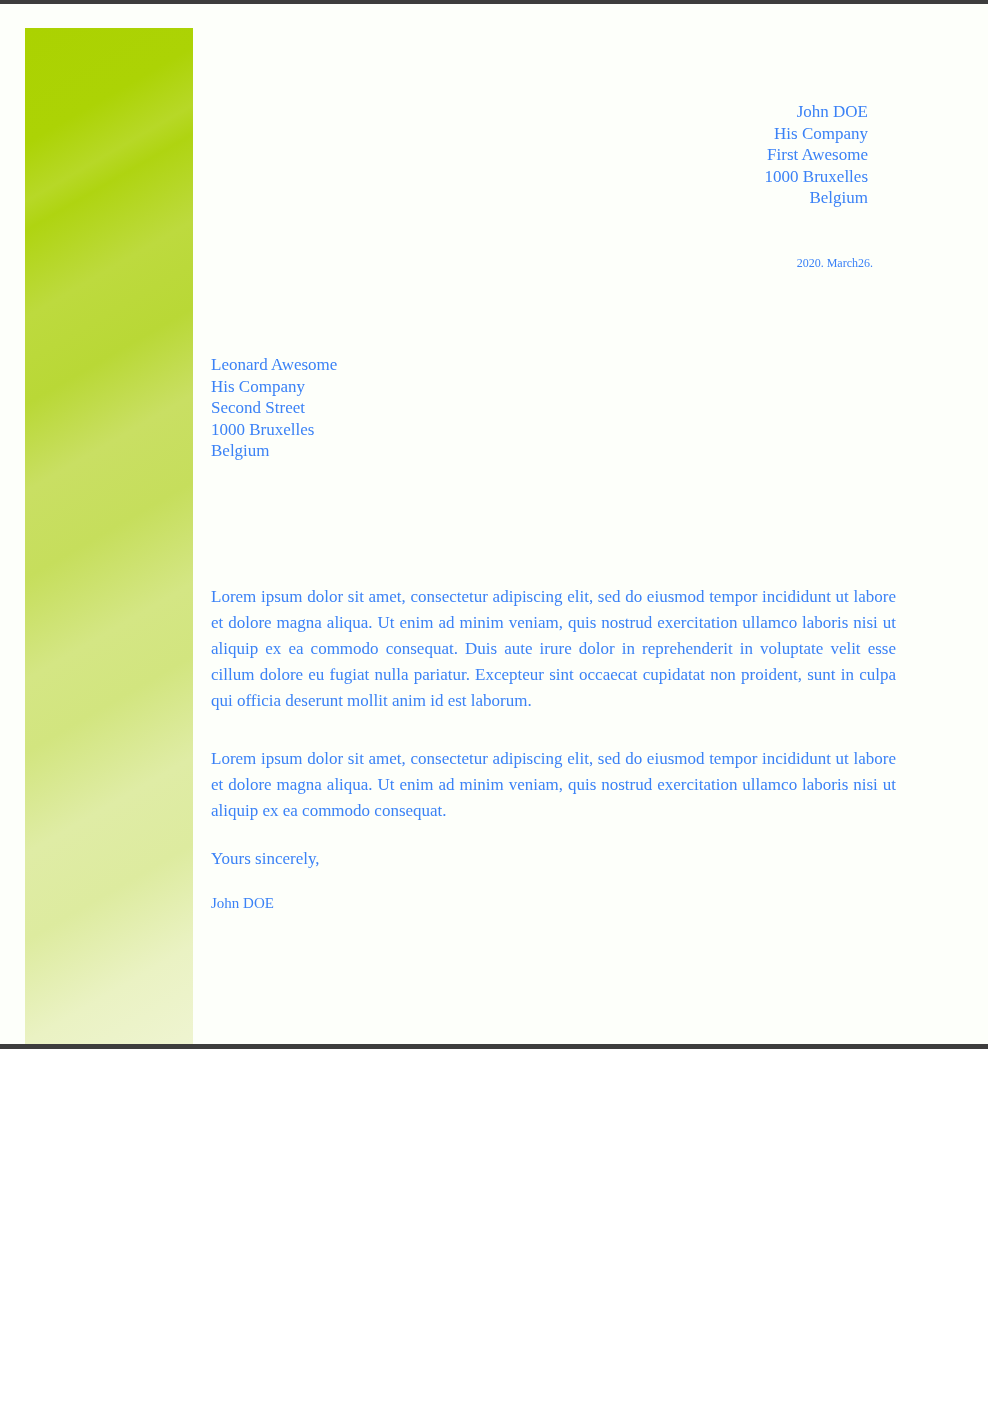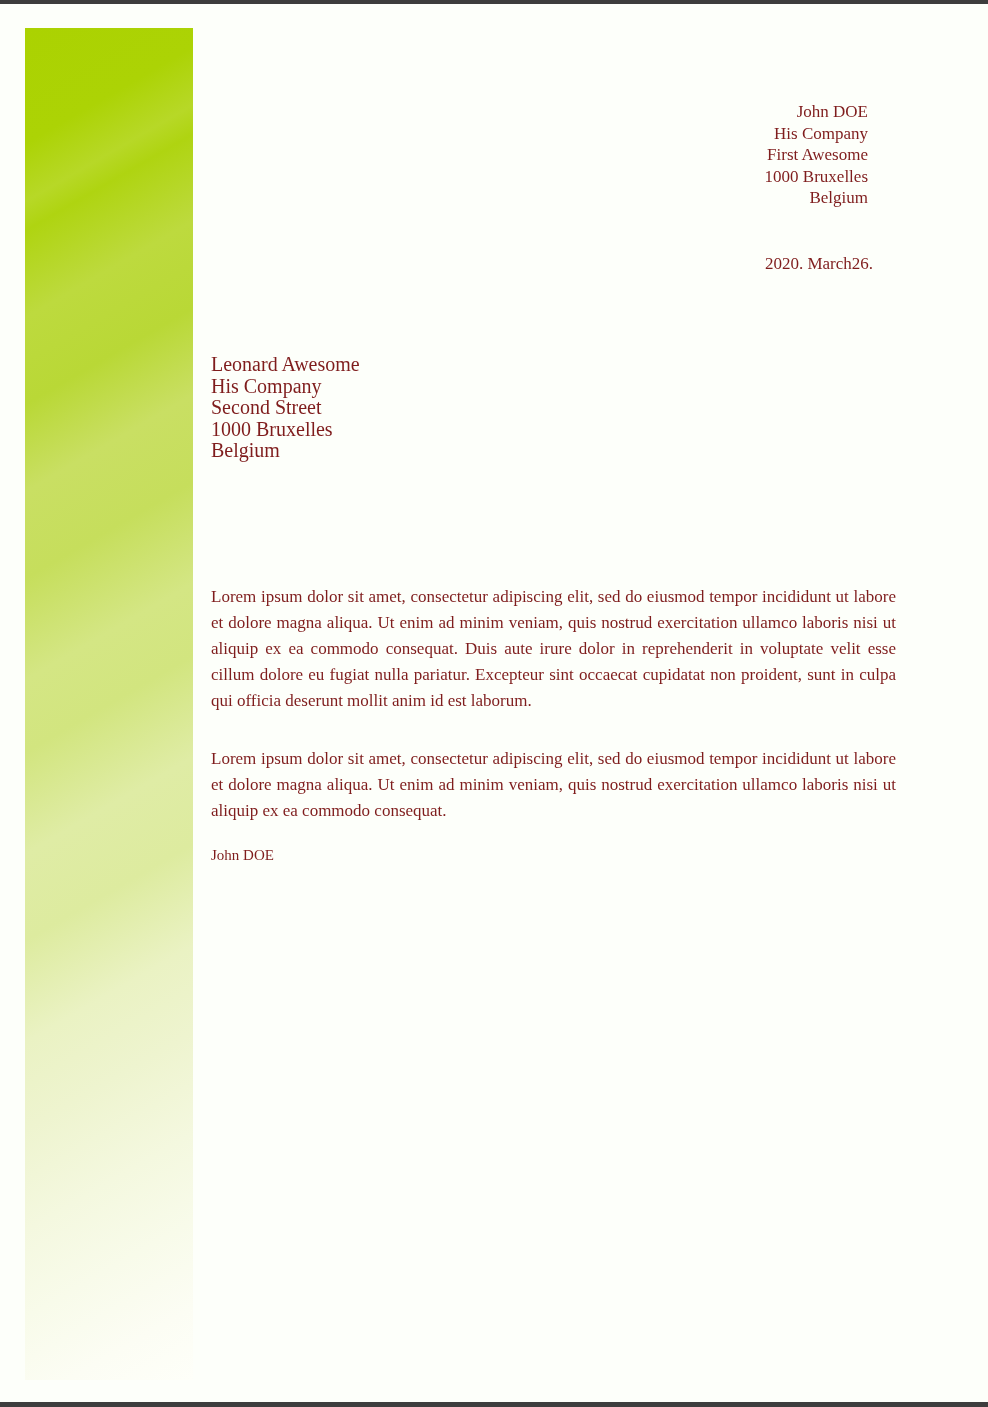--- a/index.html
+++ b/index.html
@@ -1,23 +1,23 @@
 <!DOCTYPE html>
 <html><head>
 <meta charset="utf-8">
 <style>
   * { margin: 0; padding: 0; box-sizing: border-box; }
   html, body { background: #ffffff; }
   .page {
     position: relative;
     width: 988px;
-    height: 1407px;
+    height: 1049px;
     background: #fdfffa;
     font-family: "Liberation Serif", serif;
-    color: #7f1d1d;
+    color: #3b82f6;
     overflow: hidden;
   }
   .edge-bar {
     position: absolute;
     left: 0;
     right: 0;
     background: #3d3d3d;
   }
   .edge-bar.top { top: 0; height: 4px; }
   .edge-bar.bottom { bottom: 0; height: 5px; }
@@ -54,30 +54,30 @@
     text-align: right;
     font-size: 17px;
     line-height: 21.6px;
     white-space: nowrap;
   }
   .date-line {
     position: absolute;
     top: 253px;
     right: 115px;
     text-align: right;
-    font-size: 17px;
+    font-size: 12px;
     line-height: 21.6px;
     white-space: nowrap;
   }
   .recipient-block {
     position: absolute;
     top: 354px;
     left: 211px;
     text-align: left;
-    font-size: 20px;
+    font-size: 17px;
     line-height: 21.6px;
     white-space: nowrap;
   }
   .letter-body {
     position: absolute;
     top: 552px;
     left: 211px;
     width: 685px;
     font-size: 17px;
     line-height: 26px;
@@ -118,18 +118,19 @@
     <div>Leonard Awesome</div>
     <div>His Company</div>
     <div>Second Street</div>
     <div>1000 Bruxelles</div>
     <div>Belgium</div>
   </div>
 
   <div class="letter-body">
     <p class="para">Lorem ipsum dolor sit amet, consectetur adipiscing elit, sed do eiusmod tempor incididunt ut labore et dolore magna aliqua. Ut enim ad minim veniam, quis nostrud exercitation ullamco laboris nisi ut aliquip ex ea commodo consequat. Duis aute irure dolor in reprehenderit in voluptate velit esse cillum dolore eu fugiat nulla pariatur. Excepteur sint occaecat cupidatat non proident, sunt in culpa qui officia deserunt mollit anim id est laborum.</p>
     <p class="para">Lorem ipsum dolor sit amet, consectetur adipiscing elit, sed do eiusmod tempor incididunt ut labore et dolore magna aliqua. Ut enim ad minim veniam, quis nostrud exercitation ullamco laboris nisi ut aliquip ex ea commodo consequat.</p>
+    <p class="valediction">Yours sincerely,</p>
     <p class="signature">John DOE</p>
   </div>
 
   <div class="edge-bar bottom"></div>
 
 </div>
 
 </body></html>

